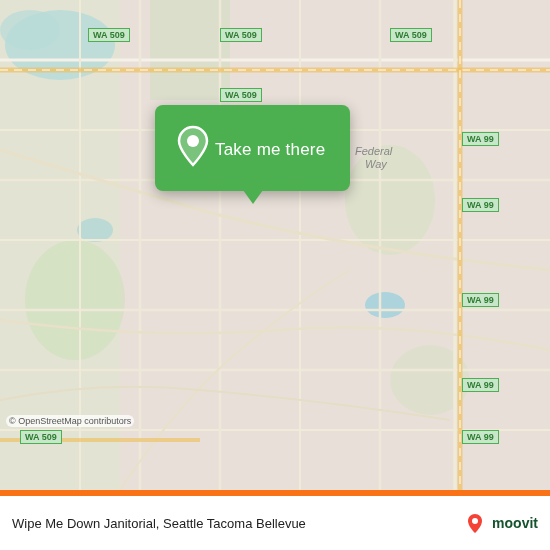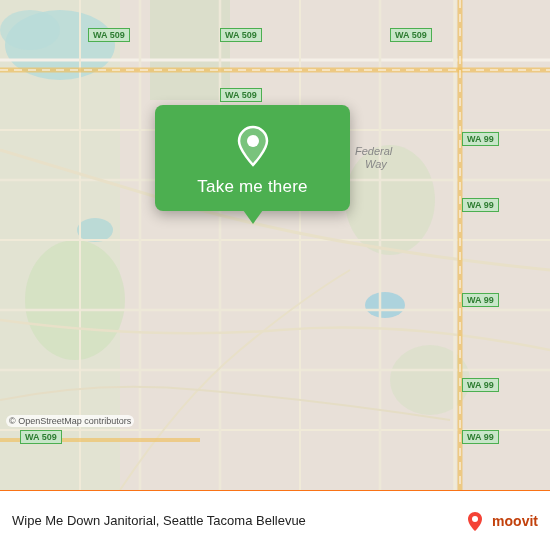--- a/index.html
+++ b/index.html
@@ -29,21 +29,21 @@
     
     .map-popup {
       position: absolute;
       top: 105px;
       left: 155px;
       width: 195px;
       background: #4caf50;
       border-radius: 8px;
       padding: 18px 16px 14px 16px;
       display: flex;
-      flex-direction: column;
+      flex-direction: row;
       align-items: center;
       box-shadow: 0 4px 14px rgba(0,0,0,0.3);
     }
 
     .map-popup::after {
       content: '';
       position: absolute;
       bottom: -13px;
       left: 50%;
       transform: translateX(-50%);
@@ -83,21 +83,21 @@
       background: #c8e6c9;
       border-color: #4caf50;
       color: #2e7d32;
     }
 
     
     #bottom-bar {
       width: 550px;
       height: 60px;
       background: #ffffff;
-      border-top: 1px solid #f97316;
+      border-top: 6px solid #f97316;
       display: flex;
       align-items: center;
       padding: 0 12px;
       gap: 10px;
     }
 
     .bottom-logo {
       display: flex;
       align-items: center;
       gap: 6px;
@@ -105,21 +105,21 @@
     }
 
     .moovit-pin {
       width: 22px;
       height: 22px;
     }
 
     .moovit-text {
       font-size: 14px;
       font-weight: bold;
-      color: #c2410c;
+      color: #14532d;
     }
 
     .bottom-title {
       font-size: 13px;
       color: #222;
       font-weight: 500;
       flex: 1;
     }
 
     .copyright-text {

